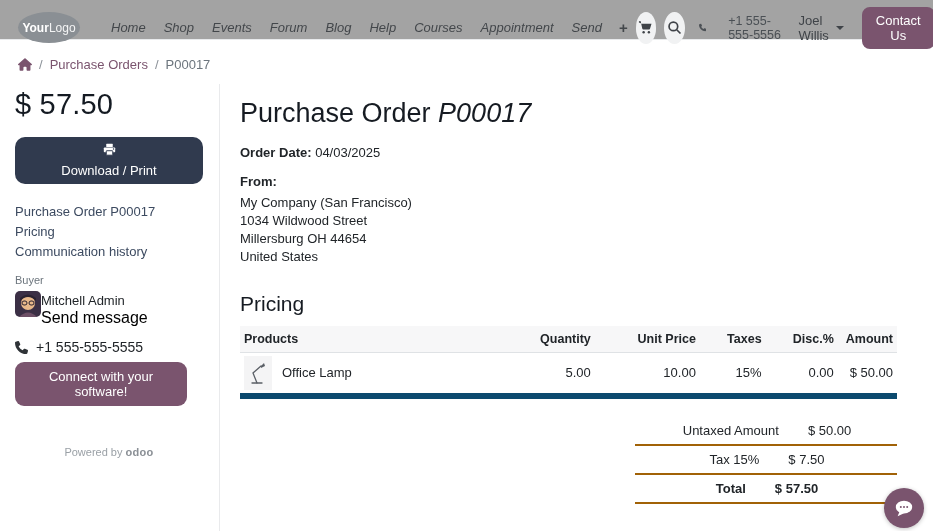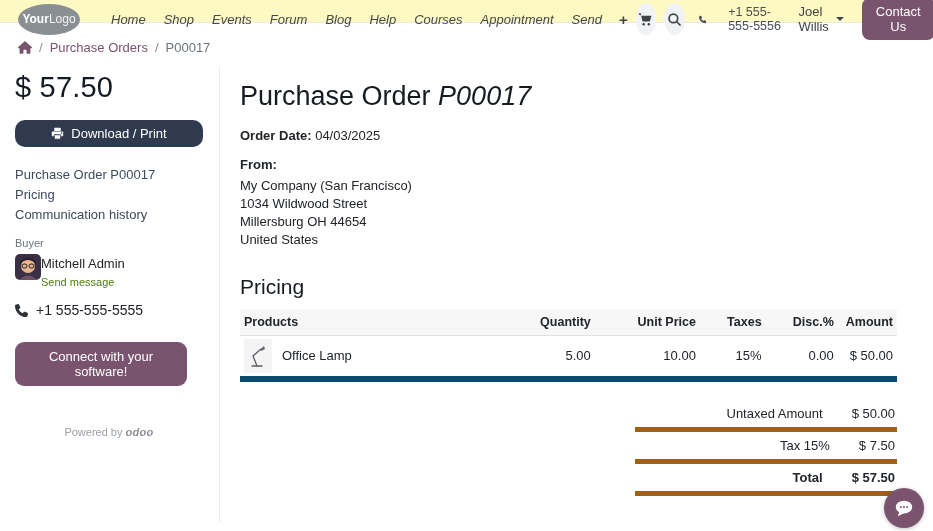--- a/index.html
+++ b/index.html
@@ -1,21 +1,21 @@
 <!DOCTYPE html>
 <html><head>
 <meta charset="utf-8">
 <style>
   * { margin:0; padding:0; box-sizing:border-box; }
   html,body { width:933px; height:531px; overflow:hidden; background:#fff;
     font-family:"Liberation Sans","DejaVu Sans",sans-serif; color:#212529; }
 
   
-  .navbar { height:23px; display:flex; align-items:center; padding:16px 14px 0 18px;
-    border-bottom:1px solid #e8eaec; background:#fef9c3; }
+  .navbar { height:40px; display:flex; align-items:center; padding:16px 14px 0 18px;
+    border-bottom:1px solid #e8eaec; background:#a3a3a3; }
   .logo { width:62px; height:31px; background:#8a8f94; border-radius:50%;
     display:flex; align-items:center; justify-content:center; color:#fff;
     font-size:12px; flex:none; }
   .logo b { font-weight:700; } .logo span { font-weight:300; opacity:.9; }
   .nav-links { display:flex; align-items:center; margin-left:22px; }
   .nav-links a { color:#43474b; text-decoration:none; font-size:13px; padding:0 9px; white-space:nowrap;font-style:italic; }
   .nav-plus { color:#43474b; font-size:15px; font-weight:700; padding:0 8px; cursor:pointer; }
   .nav-right { margin-left:auto; display:flex; align-items:center; gap:8px; }
   .icon-circle { width:32px; height:32px; border-radius:50%; background:#f1f2f3;
     display:flex; align-items:center; justify-content:center; cursor:pointer; }
@@ -36,34 +36,34 @@
 
   
   .content { display:flex; align-items:stretch; padding-left:15px; }
   .sidebar { width:205px; flex:none; border-right:1px solid #e9eaec; padding:4px 16px 0 0; min-height:455px; }
   .main { flex:1; padding:0 36px 0 20px; }
 
   
   .amount-due { font-size:29px; font-weight:500; color:#141a22; letter-spacing:.2px; }
   .btn-download { margin-top:16px; width:100%; background:#303a4e; color:#fff; border:none;
     border-radius:10px; font-size:13px; padding:6px 8px; cursor:pointer; font-family:inherit;
-    display:flex; align-items:center; justify-content:center; gap:7px; }
+    display:flex; align-items:center; justify-content:center; gap:7px;flex-direction:column; }
   .side-links { margin-top:20px; display:flex; flex-direction:column; gap:4px; }
   .side-links a { color:#3c4a60; font-size:13px; text-decoration:none; line-height:16px; }
   .buyer-label { margin-top:14px; font-size:11px; color:#6c757d; }
   .buyer-row { display:flex; align-items:flex-start; margin-top:5px; }
   .avatar { width:26px; height:26px; border-radius:5px; flex:none; overflow:hidden; }
   .buyer-name { font-size:13px; color:#212529; line-height:15px; }
-  .send-msg { font-size:11px; color:#4d7c0f; text-decoration:none; display:inline-block; }
+  .send-msg { font-size:16px; color:#000000; text-decoration:none; display:inline-block; }
   .side-phone { display:flex; align-items:center; gap:8px; margin-top:12px; color:#212529;
     font-size:14px; text-decoration:none; }
-  .btn-connect { margin-top:24px; width:172px; background:#7a546e; color:#fff; border:none;
+  .btn-connect { margin-top:7px; width:172px; background:#7a546e; color:#fff; border:none;
     border-radius:9px; font-size:13px; padding:7px 8px; cursor:pointer; font-family:inherit; }
   .powered { margin-top:40px; text-align:center; font-size:11px; color:#9aa0a6; }
-  .powered b { color:#8b9096; font-weight:700; letter-spacing:.3px;font-style:italic; }
+  .powered b { color:#8b9096; font-weight:700; letter-spacing:.3px; }
 
   
   h1.po-title { font-size:27px; font-weight:500; color:#161b22; margin:14px 0 16px; }
   h1.po-title i { font-style:italic; }
   .kv { font-size:13px; margin-bottom:4px; }
   .kv b { font-weight:700; }
   .from-block { margin-top:14px; }
   .addr { font-size:13px; line-height:1.38; margin-top:5px; color:#212529; }
   .dates-block { margin-top:20px; }
   h2.section { font-size:21px; font-weight:500; color:#161b22; }
@@ -74,22 +74,22 @@
     padding:6px 4px; border-bottom:1px solid #dfe2e5; color:#212529; white-space:nowrap; }
   table.pricing th:first-child { text-align:left; }
   table.pricing td { padding:3px 4px; text-align:right; border-bottom:6px solid #0c4a6e; vertical-align:middle; }
   table.pricing td:first-child { text-align:left; }
   .prod-cell { display:flex; align-items:center; gap:10px; }
   .prod-thumb { width:28px; height:34px; background:#f4f4f5; display:flex; align-items:center;
     justify-content:center; flex:none; }
 
   .totals-wrap { display:flex; justify-content:flex-end; margin-top:18px; }
   .totals { width:262px; font-size:13px; }
-  .totals .trow { display:flex; justify-content:flex-end; padding:6px 2px 6px 4px;
-    border-bottom:5px solid #a16207;gap:29px; }
+  .totals .trow { display:flex; justify-content:center; padding:6px 2px 6px 4px;
+    border-bottom:2px solid #a16207;gap:29px; }
   .totals .trow.bold { font-weight:700; }
 
   
   .chat-btn { position:absolute; left:884px; top:488px; width:40px; height:40px; border-radius:50%;
     background:#7a546e; border:none; cursor:pointer; display:flex; align-items:center;
     justify-content:center; box-shadow:0 1px 4px rgba(0,0,0,.25); }
 </style>
 </head>
 <body>
 

